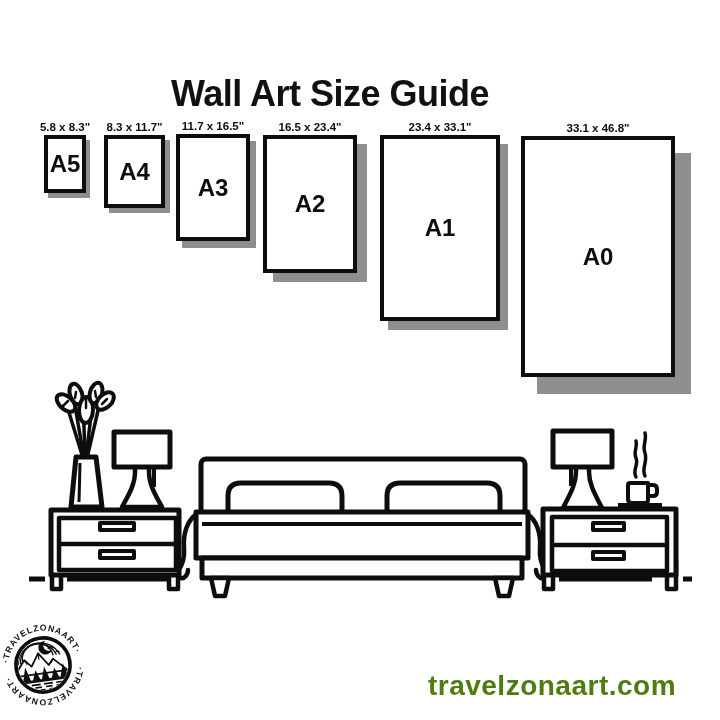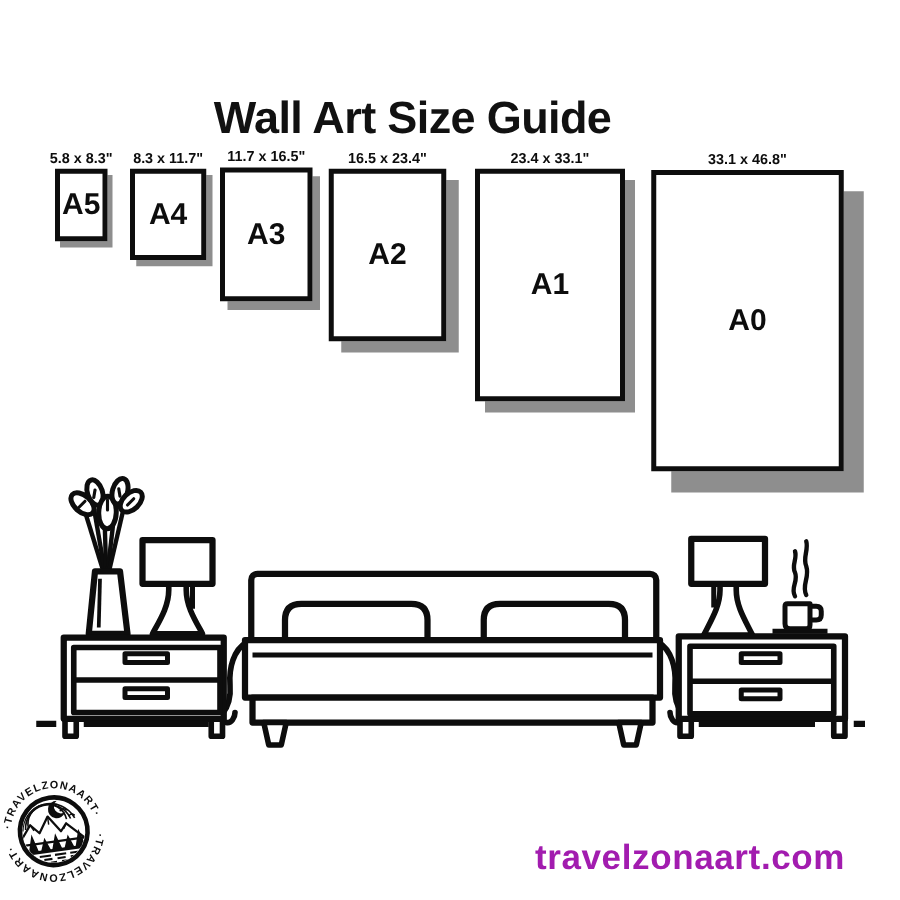--- a/index.html
+++ b/index.html
@@ -23,21 +23,21 @@
   .a5{left:44px; top:135px;width:42px; height:58px; box-shadow:4px 5px 0 #8e8e8e;}
   .a4{left:104px;top:135px;width:61px; height:73px; box-shadow:5px 5px 0 #8e8e8e;}
   .a3{left:176px;top:134px;width:74px; height:107px;box-shadow:6px 7px 0 #8e8e8e;}
   .a2{left:263px;top:135px;width:94px; height:138px;box-shadow:10px 9px 0 #8e8e8e;}
   .a1{left:380px;top:135px;width:120px;height:186px;box-shadow:8px 9px 0 #8e8e8e;}
   .a0{left:521px;top:136px;width:154px;height:241px;box-shadow:16px 17px 0 #8e8e8e;}
   .scene{position:absolute;left:0;top:380px;width:720px;height:230px;}
   .logo{position:absolute;left:2px;top:624px;width:82px;height:82px;}
   .website{
     position:absolute;left:552px;top:670px;transform:translateX(-50%);
-    font-size:28px;font-weight:bold;color:#a21caf;letter-spacing:0.5px;white-space:nowrap;
+    font-size:28px;font-weight:bold;color:#4d7c0f;letter-spacing:0.5px;white-space:nowrap;
   }
   .logo text{font-family:"Liberation Sans", sans-serif;font-weight:bold;}
 </style>
 </head>
 <body>
 
 <div id="canvas">
 
   <div class="page-title">Wall Art Size Guide</div>
 

